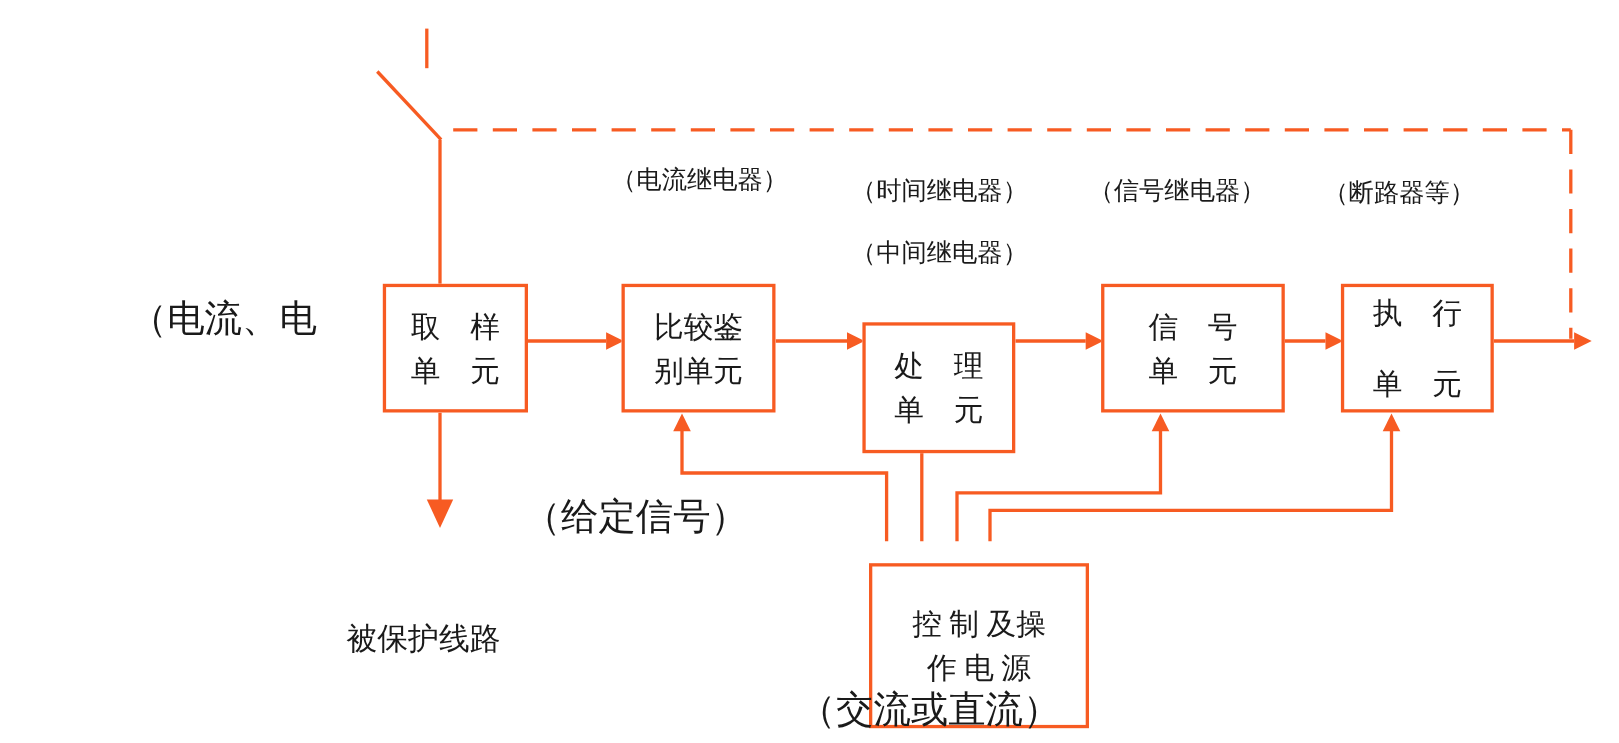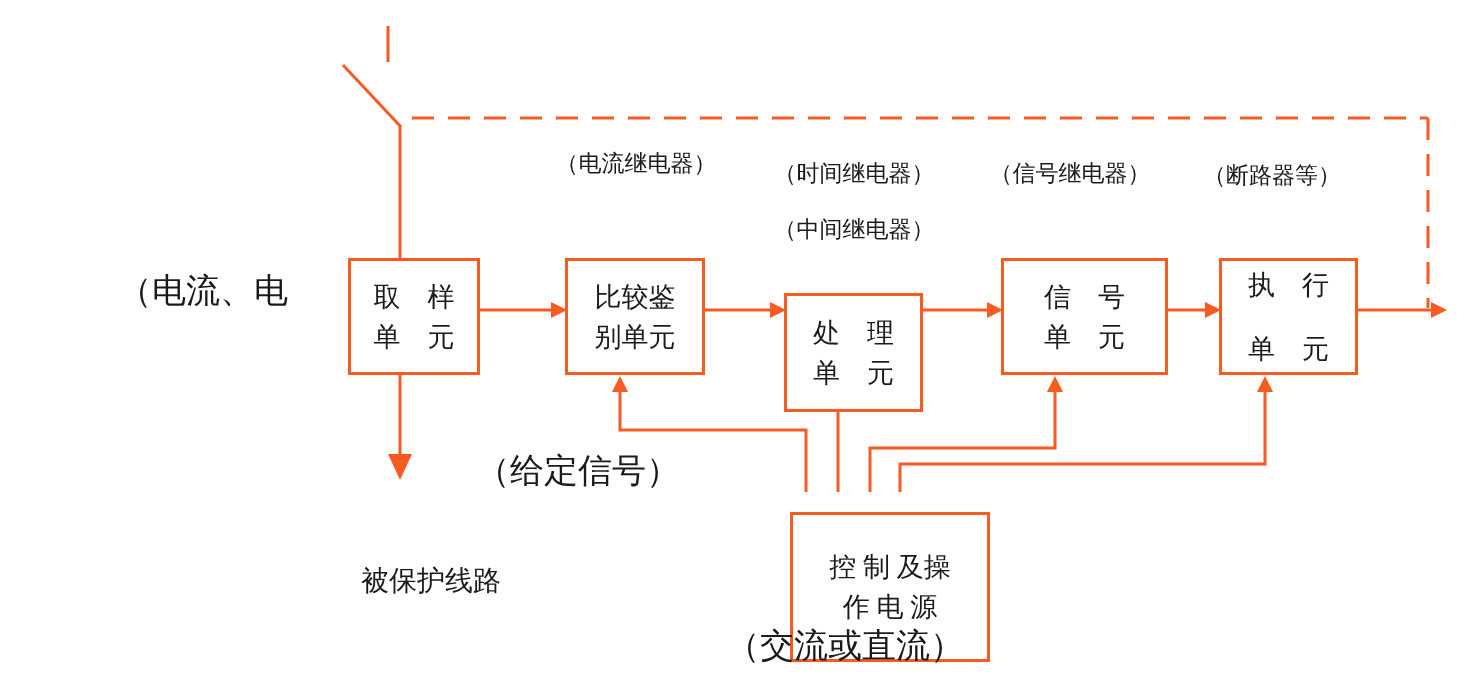--- a/index.html
+++ b/index.html
@@ -140,16 +140,16 @@
     <div>（电流、电</div>
   </div>
 
   <div class="label lbl-sm" style="left:636px; top:148px;">（电流继电器）</div>
   <div class="label lbl-sm" style="left:854px; top:158px;">（时间继电器）</div>
   <div class="label lbl-sm" style="left:854px; top:214px;">（中间继电器）</div>
   <div class="label lbl-sm" style="left:1070px; top:158px;">（信号继电器）</div>
   <div class="label lbl-sm" style="left:1272px; top:160px;">（断路器等）</div>
 
   <div class="label lbl-lg" style="left:578px; top:452px;">（给定信号）</div>
-  <div class="label lbl-xl" style="left:385px; top:562px;margin-left:46px;">被保护线路</div>
+  <div class="label lbl-xl" style="left:385px; top:562px;">被保护线路</div>
   <div class="label lbl-lg" style="left:845px; top:627px;">（交流或直流）</div>
 
 </div>
 
 </body></html>

